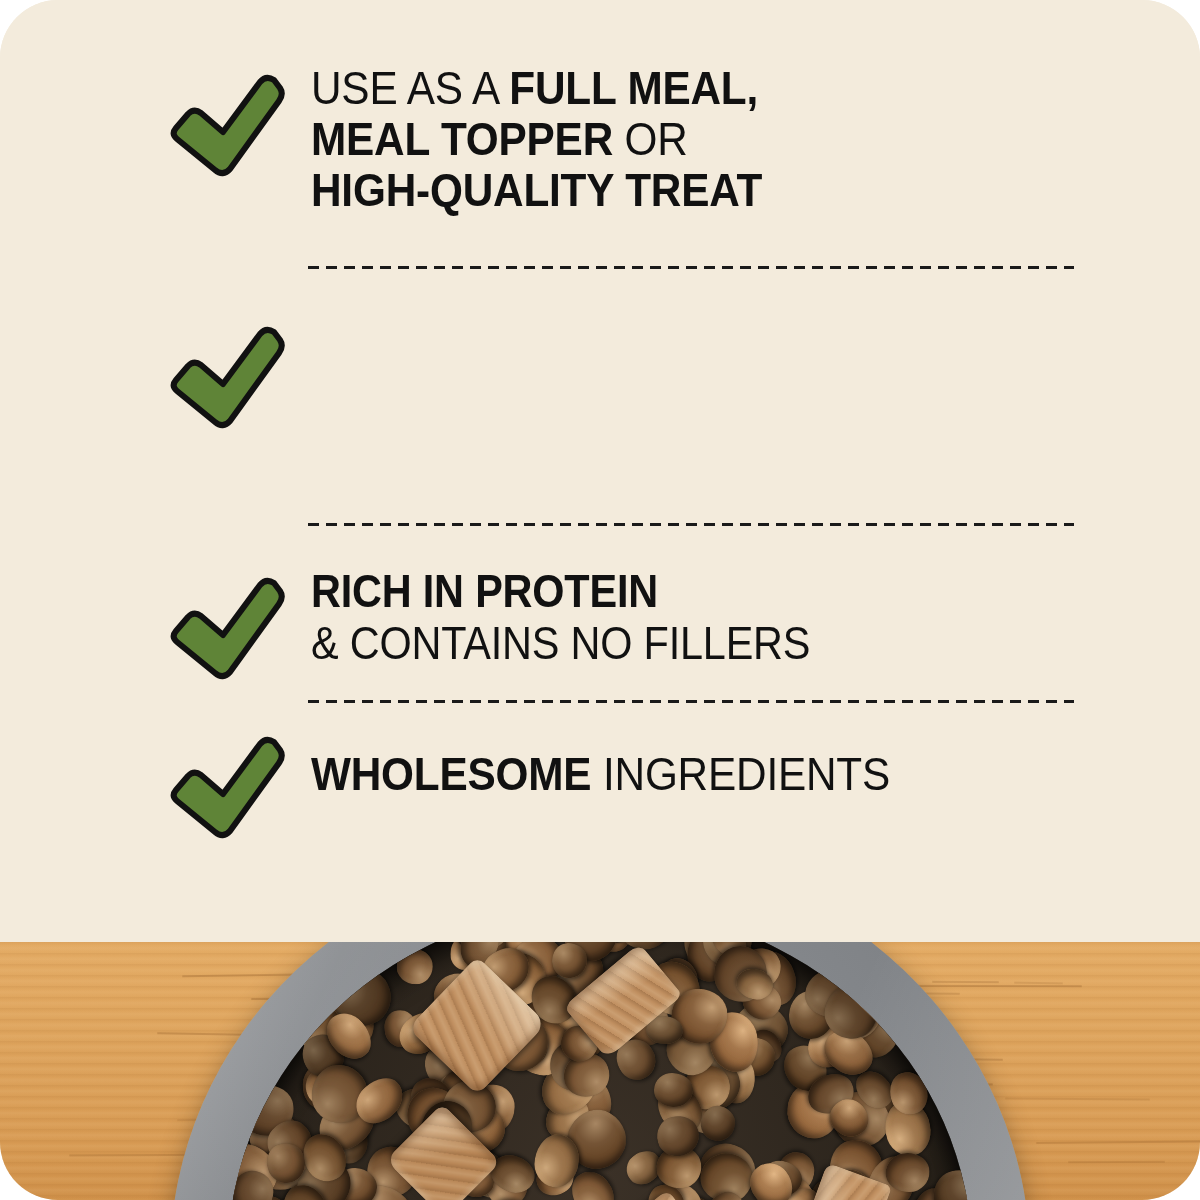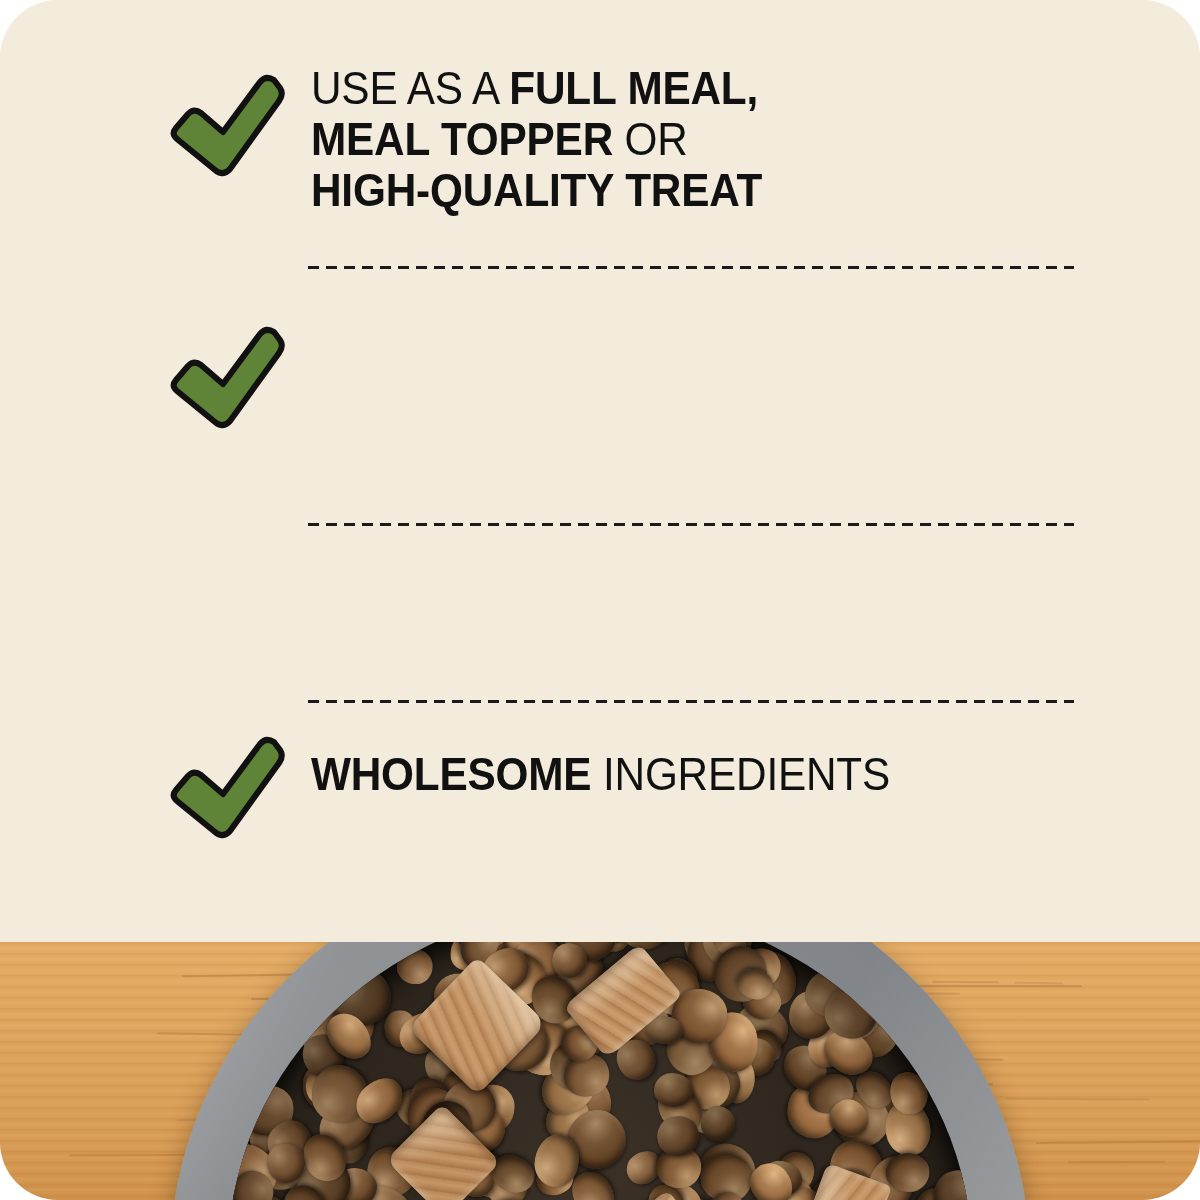--- a/index.html
+++ b/index.html
@@ -106,20 +106,31 @@
     <div class="row" style="top:314px;height:200px;">
       <div class="check" style="top:8px;">
         <svg viewBox="0 0 118 108">
           <path d="M8 58 L20 44 Q26 38 33 43 L55 62 L92 12 Q98 5 106 10 L112 18 Q116 24 111 31 L62 99 Q55 107 47 100 L9 69 Q3 64 8 58 Z" fill="#5f8437" stroke="#111111" stroke-width="6" stroke-linejoin="round"></path>
         </svg>
       </div>
     </div>
 
     <div class="divider" style="top: 523px; background-image: repeating-linear-gradient(to right, rgb(26, 26, 26) 0px, rgb(26, 26, 26) 11px, rgba(0, 0, 0, 0) 11px, rgba(0, 0, 0, 0) 18px);"></div>
 
+    <div class="row" style="top:565px;height:140px;">
+      <div class="check" style="top:8px;">
+        <svg viewBox="0 0 118 108">
+          <path d="M8 58 L20 44 Q26 38 33 43 L55 62 L92 12 Q98 5 106 10 L112 18 Q116 24 111 31 L62 99 Q55 107 47 100 L9 69 Q3 64 8 58 Z" fill="#5f8437" stroke="#111111" stroke-width="6" stroke-linejoin="round"></path>
+        </svg>
+      </div>
+      <div class="txt s3" style="top:0px;">
+        <span class="ln"><span class="b">RICH IN PROTEIN</span></span>
+        <span class="ln"><span class="r">&amp; CONTAINS NO FILLERS</span></span>
+      </div>
+    </div>
 
     <div class="divider" style="top: 700px; background-image: repeating-linear-gradient(to right, rgb(26, 26, 26) 0px, rgb(26, 26, 26) 11px, rgba(0, 0, 0, 0) 11px, rgba(0, 0, 0, 0) 18px);"></div>
 
     <div class="row" style="top:726px;height:110px;text-decoration:underline;">
       <div class="check" style="top:6px;">
         <svg viewBox="0 0 118 108">
           <path d="M8 58 L20 44 Q26 38 33 43 L55 62 L92 12 Q98 5 106 10 L112 18 Q116 24 111 31 L62 99 Q55 107 47 100 L9 69 Q3 64 8 58 Z" fill="#5f8437" stroke="#111111" stroke-width="6" stroke-linejoin="round"></path>
         </svg>
       </div>
       <div class="txt s4" style="top:22px;">

